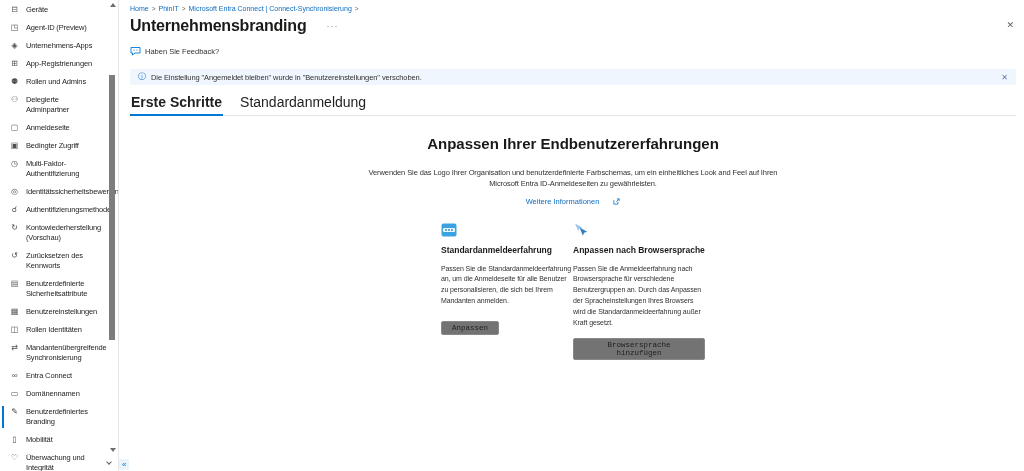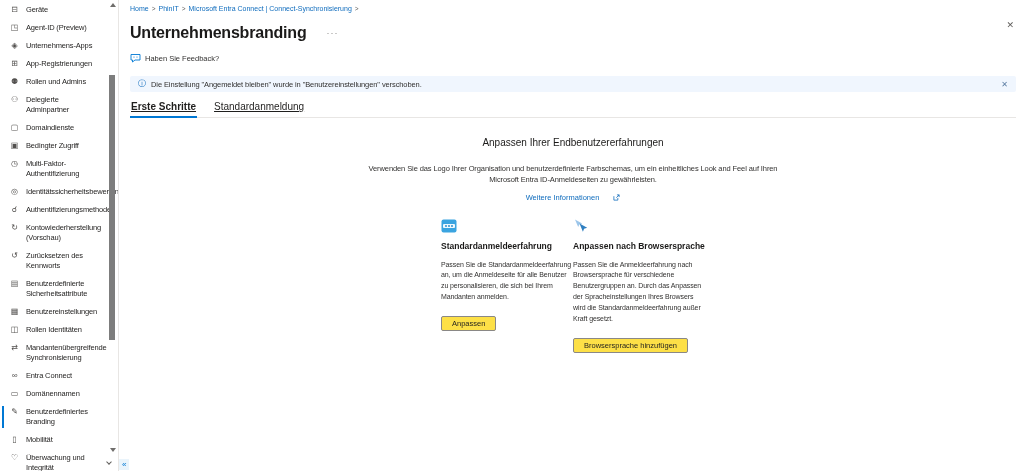--- a/index.html
+++ b/index.html
@@ -38,52 +38,52 @@
                   font-size:8px; line-height:9px; color:#0078d4; background:#eaf4fb;
                   padding:1px 3px; cursor:pointer; }
 
   
   .main { position:absolute; left:120px; top:0; right:0; bottom:0; padding:4px 8px 0 10px; }
 
   .breadcrumb { font-size:7px; line-height:10px; white-space:nowrap; }
   .crumb { color:#0f6cbd; cursor:pointer; }
   .crumb-sep { color:#605e5c; margin:0 3px; font-size:6.5px; }
 
-  .title-row { margin-top:10px; display:flex; align-items:center; }
+  .title-row { margin-top:3px; display:flex; align-items:center; }
   .page-title { font-size:16px; font-weight:bold; letter-spacing:-0.2px; color:#1b1a19; }
   .overflow-dots { margin-left:20px; color:#8a8886; font-size:9px; letter-spacing:1px; cursor:pointer; }
   .blade-close { position:absolute; top:20px; right:10px; font-size:9px; color:#605e5c; cursor:pointer; }
 
   .feedback-row { margin-top:11px; display:inline-flex; align-items:center; gap:4px;
                   font-size:7.5px; color:#323130; cursor:pointer;text-align:right; }
 
   .banner { margin-top:9px; position:relative; display:flex; align-items:center;
             background:#f0f6fe; border-radius:2px; height:16px; padding:0 20px 0 8px; }
   .banner-info { color:#0f6cbd; font-size:8px; margin-right:5px; line-height:1; }
   .banner-text { font-size:7.5px; color:#323130; letter-spacing:-0.1px; }
   .banner-close { position:absolute; right:8px; top:4px; font-size:8px; color:#5c7da3; cursor:pointer; }
 
   .tabs { margin-top:6px; display:flex; gap:16px; border-bottom:1px solid #e8e6e4; }
-  .tab { font-size:10px; color:#201f1e; padding:3px 1px 5px 1px; position:relative; cursor:pointer;text-decoration:underline; }
+  .tab { font-size:14px; color:#201f1e; padding:3px 1px 5px 1px; position:relative; cursor:pointer; }
   .tab.selected { font-weight:bold; }
   .tab.selected::after { content:""; position:absolute; left:0; right:0; bottom:-1px;
                          height:2px; background:#0078d4; }
 
   .content { margin-top:19px; text-align:center; }
-  .content-heading { font-size:10px; font-weight:normal; color:#1b1a19; margin:0 0 15px 0; }
+  .content-heading { font-size:15px; font-weight:bold; color:#1b1a19; margin:0 0 15px 0; }
   .intro { font-size:7.5px; line-height:1.5; color:#323130; width:420px; margin:0 auto; letter-spacing:-0.1px; }
   .learn-more { display:inline-flex; align-items:center; gap:14px; margin-top:2px;
                 font-size:7.5px; color:#0f6cbd; cursor:pointer; }
 
   .cards { display:flex; justify-content:center; margin-top:15px; text-align:left; }
   .card { width:132px; }
   .card-icon { height:15px; margin-bottom:7px; }
   .card-title { font-size:8.5px; font-weight:bold; margin:0 0 9px 0; color:#1b1a19; }
   .card-body { font-size:7px; line-height:1.55; letter-spacing:-0.1px; color:#323130; margin:0 0 9px 0; }
-  .card-btn { font-family:Liberation Sans, sans-serif; font-size:7.5px; color:#201f1e; background:#fde047;
+  .card-btn { font-family:Liberation Mono, monospace; font-size:7.5px; color:#201f1e; background:#737373;
               border:1px solid #8a8886; border-radius:2px; padding:2px 10px; cursor:pointer; }
 </style>
 </head>
 <body>
 
 <div class="sidebar">
   <div class="nav" id="nav">
       <div class="nav-item">
         <span class="nav-icon">⊟</span>
         <span class="nav-label">Geräte</span>
@@ -103,21 +103,21 @@
       <div class="nav-item">
         <span class="nav-icon">⚉</span>
         <span class="nav-label">Rollen und Admins</span>
       </div>
       <div class="nav-item">
         <span class="nav-icon">⚇</span>
         <span class="nav-label">Delegierte Adminpartner</span>
       </div>
       <div class="nav-item">
         <span class="nav-icon">▢</span>
-        <span class="nav-label">Domaindienste</span>
+        <span class="nav-label">Anmeldeseite</span>
       </div>
       <div class="nav-item">
         <span class="nav-icon">▣</span>
         <span class="nav-label">Bedingter Zugriff</span>
       </div>
       <div class="nav-item">
         <span class="nav-icon">◷</span>
         <span class="nav-label">Multi-Faktor-Authentifizierung</span>
       </div>
       <div class="nav-item">

